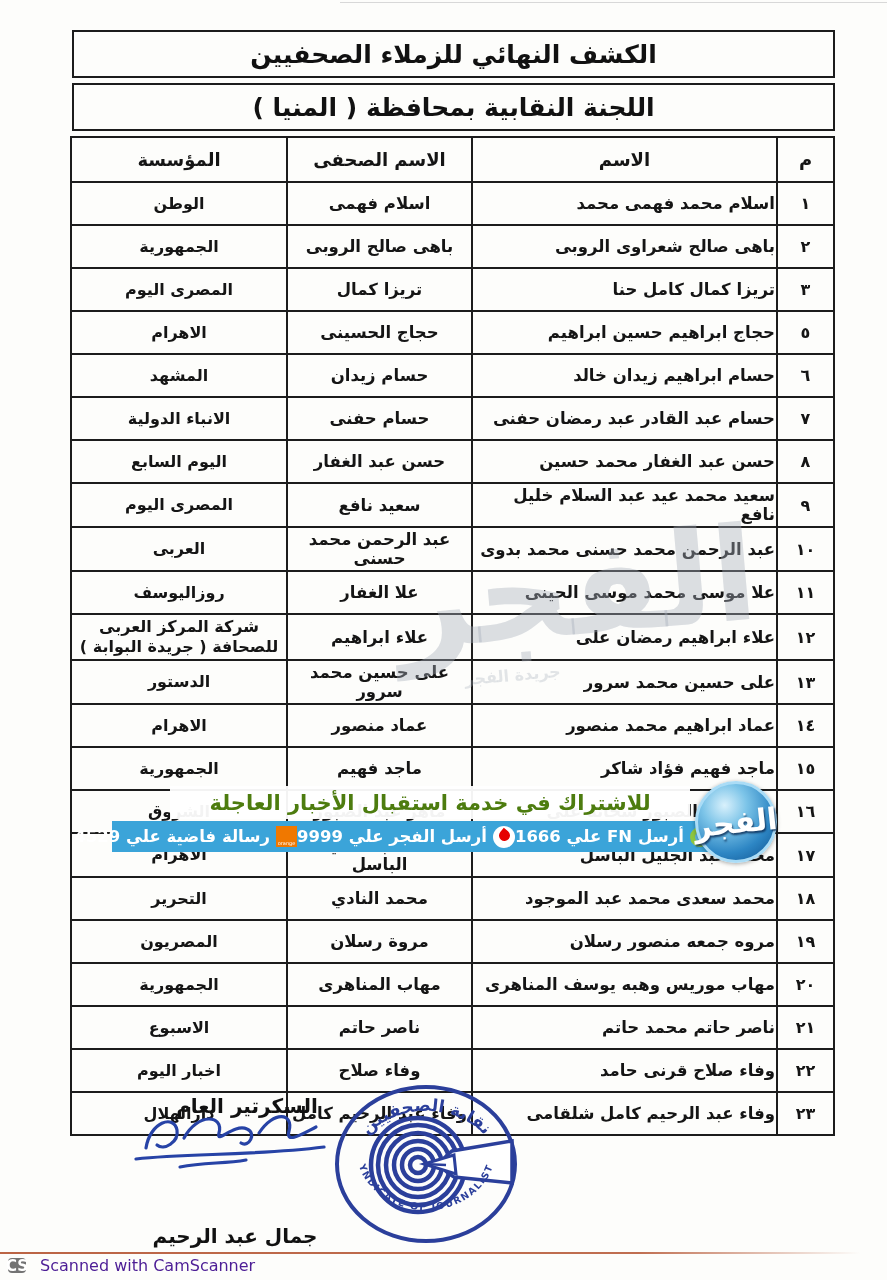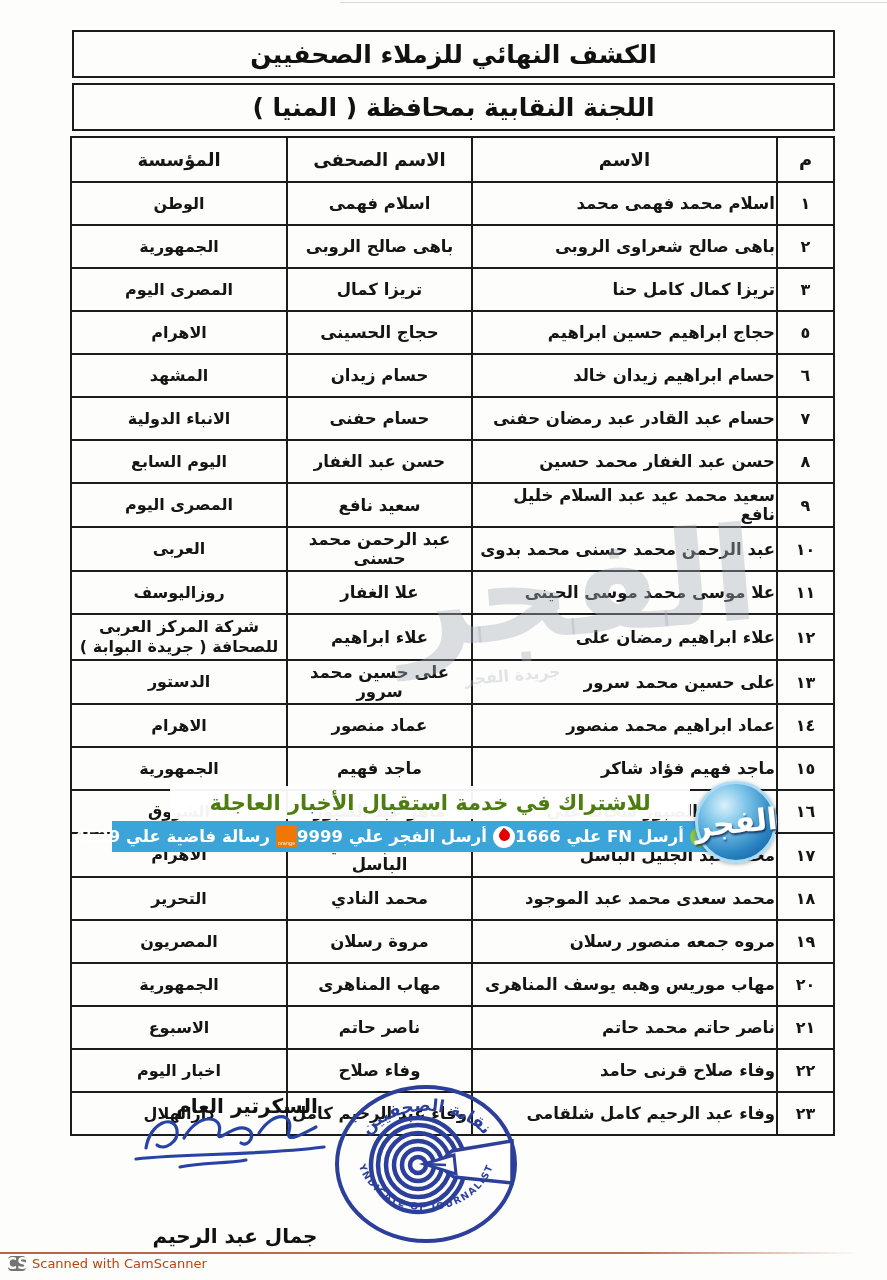--- a/index.html
+++ b/index.html
@@ -91,21 +91,21 @@
     position:absolute;left:0;top:1252px;width:887px;height:2px;
     background:linear-gradient(to right, rgba(171,62,23,.8) 0%, rgba(171,62,23,.75) 72%, rgba(171,62,23,0) 97%);
   }
   .camscanner{
     position:absolute;left:8px;top:1256px;display:flex;align-items:center;gap:6px;z-index:2;
   }
   .cs-badge{
     width:18px;height:15px;background:#737373;border-radius:4px;color:#fff;
     font-size:15px;font-weight:bold;display:flex;align-items:center;justify-content:center;
   }
-  .cs-label{color:#c2410c;font-size:13px;}
+  .cs-label{color:#4c1d95;font-size:16px;margin-left:8px;}
 </style>
 </head>
 <body>
 
 <div class="topline"></div>
 
 <div class="doc" dir="rtl">
   <div class="title-box">الكشف النهائي للزملاء الصحفيين</div>
   <div class="title-box">اللجنة النقابية بمحافظة ( المنيا )</div>
   <table>

